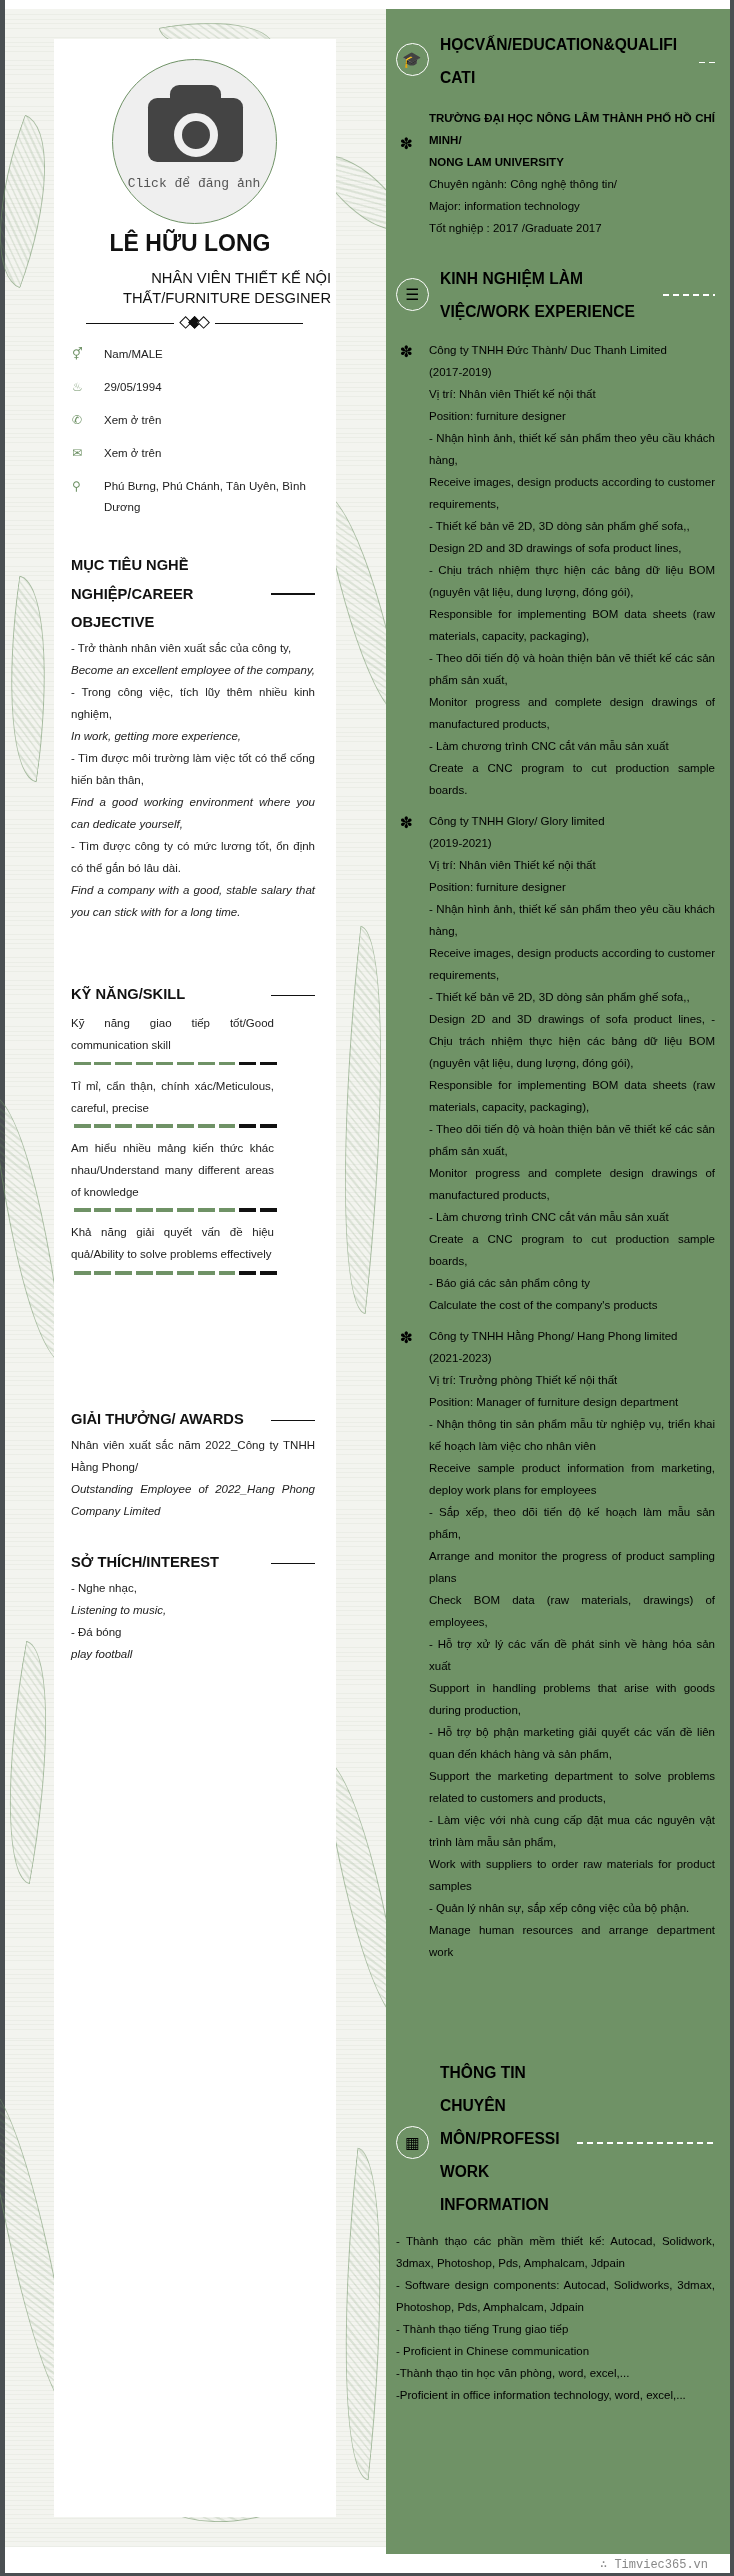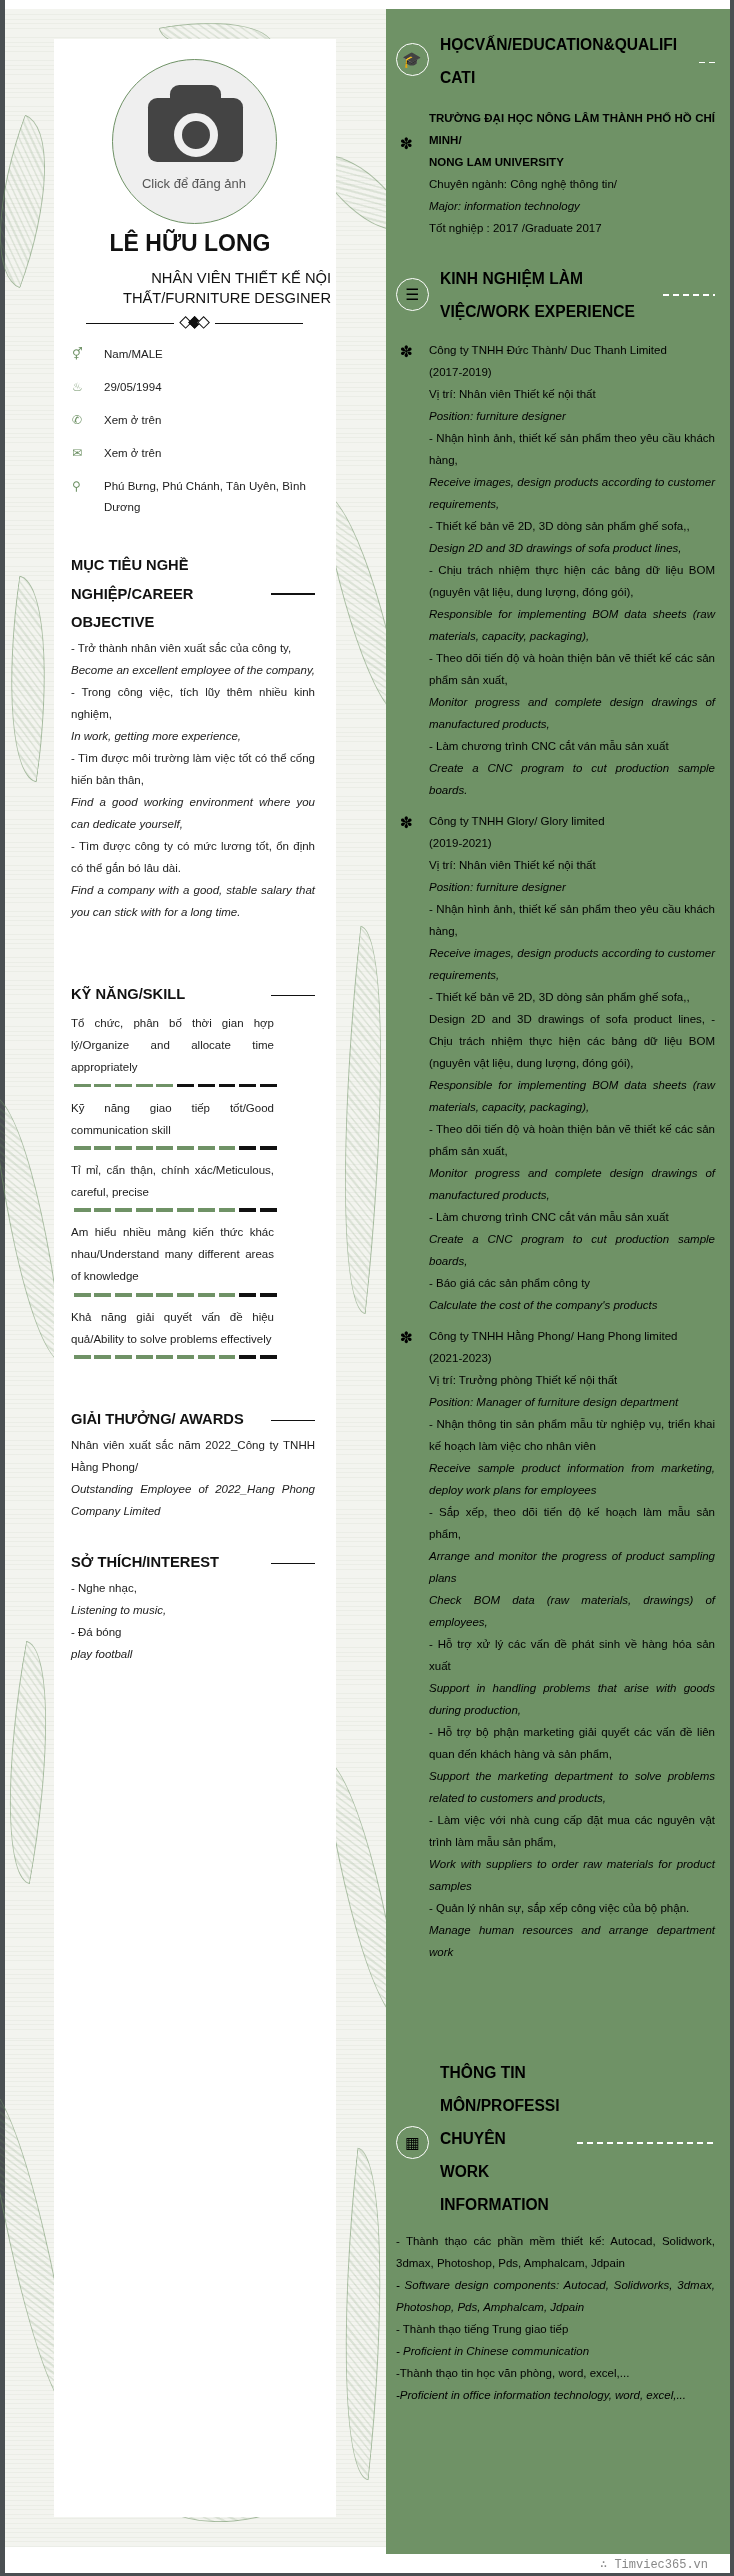--- a/index.html
+++ b/index.html
@@ -30,21 +30,21 @@
     position: absolute; left: 381px; top: 9.2px; width: 344px; height: 2545px;
     background: #6f9266; color: #ffffff;
   }
   .footer-mark {
     position: absolute; right: 26px; top: 2557px; color: #888; font-family: "Liberation Mono", monospace; font-size: 12px;
   }
 
   
   .avatar {
     position: absolute; left: 63px; top: 59px; width: 165px; height: 165px;
-    border-radius: 50%; border: 1.8px solid #6f9266; background: #efefef;
+    border-radius: 50%; border: 1.8px solid #6f9266; background: #efefef; font-family: Liberation Mono, monospace;
   }
   .camera { position: absolute; left: 35px; top: 25px; width: 95px; height: 77px; }
   .camera .bump { position:absolute; left: 22px; top: 0; width: 51px; height: 20px; background:#444; border-radius: 9.2px 9.2px 0 0; }
   .camera .body { position:absolute; left: 0; top: 13px; width: 95px; height: 64px; background:#444; border-radius: 9.2px; }
   .camera .lens { position:absolute; left: 26px; top: 20px; width: 44px; height: 44px; border-radius:50%; border: 8.3px solid #efefef; }
   .avatar-label { position: absolute; left: 0; top: 116px; width: 162px; text-align: center; font-size: 13px; color: #555; }
 
   .name { position: absolute; left: 49px; top: 230px; width: 282px; text-align: center; font-size: 23px; font-weight: bold; color: #111; }
   .title { position: absolute; left: 49px; top: 268px; width: 282px; text-align: right; font-size: 14.7px; line-height: 20px; color: #111; }
   .divider { position: absolute; left: 86px; top: 317px; width: 217px; height: 13px; }
@@ -75,21 +75,21 @@
   .rhead { position: relative; padding-left: 44px; font-weight: bold; font-size: 15.6px; line-height: 33px; }
   .rhead .ricon {
     position: absolute; left: 0; width: 33px; height: 33px; border-radius: 50%;
     border: 1.4px solid #fff; display:flex; align-items:center; justify-content:center; font-size: 15.6px;
   }
   .rhead .dash { position: absolute; right: 0; height: 1.8px;
     background: repeating-linear-gradient(90deg, #fff 0 6.4px, transparent 6.4px 10px); }
   .ritem { position: relative; padding-left: 33px; font-size: 11.5px; line-height: 22px; text-align: justify; }
   .ritem .flower { position: absolute; left: 3.7px; font-size: 15.6px; line-height: 14.7px; }
   .ritem .bold { font-weight: bold; }
-  .it { font-style: italic; }
+  .it { }
 </style>
 </head>
 <body>
 
 <div class="page">
   <div class="left-bg">
     <div class="leaf" style="left:156px;top:9.2px;width:110px;height:37px;transform:rotate(-10deg);"></div>
     <div class="leaf" style="left:-9.2px;top:110px;width:55px;height:165px;transform:rotate(20deg);"></div>
     <div class="leaf" style="left:330px;top:129px;width:55px;height:110px;transform:rotate(-30deg);"></div>
     <div class="leaf" style="left:0px;top:569px;width:46px;height:202px;transform:rotate(8deg);"></div>
@@ -170,35 +170,20 @@
       <p class="en">Find a company with a good, stable salary that you can stick with for a long time.</p>
     </div>
 </div>
 
 <div class="lsec" style="top:980px;">
   <h3>
     <span>KỸ NĂNG/SKILL</span>
     <span class="rule" style="top:14.7px;"></span>
   </h3>
   <div id="skill-list" style="margin-top:3.7px;">
-      <div>
-        <div class="skill-text">Tổ chức, phân bố thời gian hợp lý/Organize and allocate time appropriately</div>
-        <div class="bar">
-          <span class="on" style="background: rgb(111, 146, 102);"></span>
-          <span class="on" style="background: rgb(111, 146, 102);"></span>
-          <span class="on" style="background: rgb(111, 146, 102);"></span>
-          <span class="on" style="background: rgb(111, 146, 102);"></span>
-          <span class="on" style="background: rgb(111, 146, 102);"></span>
-          <span style="background: rgb(17, 17, 17);"></span>
-          <span style="background: rgb(17, 17, 17);"></span>
-          <span style="background: rgb(17, 17, 17);"></span>
-          <span style="background: rgb(17, 17, 17);"></span>
-          <span style="background: rgb(17, 17, 17);"></span>
-        </div>
-      </div>
       <div>
         <div class="skill-text">Kỹ năng giao tiếp tốt/Good communication skill</div>
         <div class="bar">
           <span class="on" style="background: rgb(111, 146, 102);"></span>
           <span class="on" style="background: rgb(111, 146, 102);"></span>
           <span class="on" style="background: rgb(111, 146, 102);"></span>
           <span class="on" style="background: rgb(111, 146, 102);"></span>
           <span class="on" style="background: rgb(111, 146, 102);"></span>
           <span class="on" style="background: rgb(111, 146, 102);"></span>
           <span class="on" style="background: rgb(111, 146, 102);"></span>
@@ -357,22 +342,22 @@
         <div>- Quản lý nhân sự, sắp xếp công việc của bộ phận.</div>
         <div class="it">Manage human resources and arrange department work</div>
       </div>
     </div>
 </div>
 
 <div class="rsec" style="top:2056px;">
   <div class="rhead" style="line-height:33px;">
     <span class="ricon" style="top:70px;">▦</span>
     <div>THÔNG TIN</div>
+    <div>CHUYÊN</div>
     <div>MÔN/PROFESSI</div>
-    <div>CHUYÊN</div>
     <div>WORK</div>
     <div>INFORMATION</div>
     <span class="dash" style="top:86px;width:138px;"></span>
   </div>
   <div id="pro-lines" style="margin-top:9.2px;font-size:11.5px;line-height:22px;text-align:justify;">
       <div>- Thành thạo các phần mềm thiết kế: Autocad, Solidwork, 3dmax, Photoshop, Pds, Amphalcam, Jdpain</div>
       <div class="it">- Software design components: Autocad, Solidworks, 3dmax, Photoshop, Pds, Amphalcam, Jdpain</div>
       <div>- Thành thạo tiếng Trung giao tiếp</div>
       <div class="it">- Proficient in Chinese communication</div>
       <div>-Thành thạo tin học văn phòng, word, excel,...</div>

